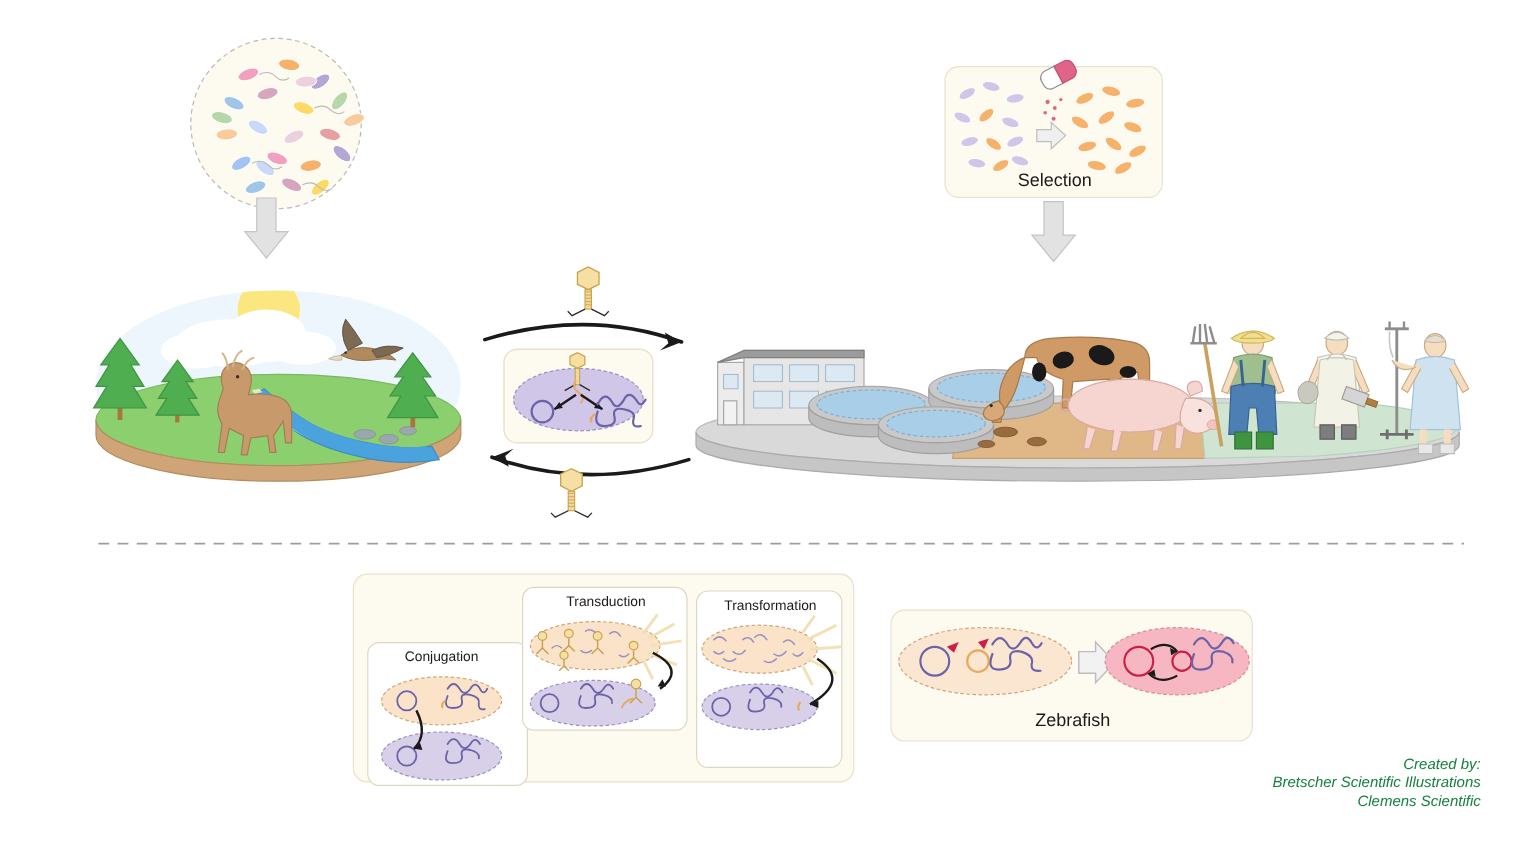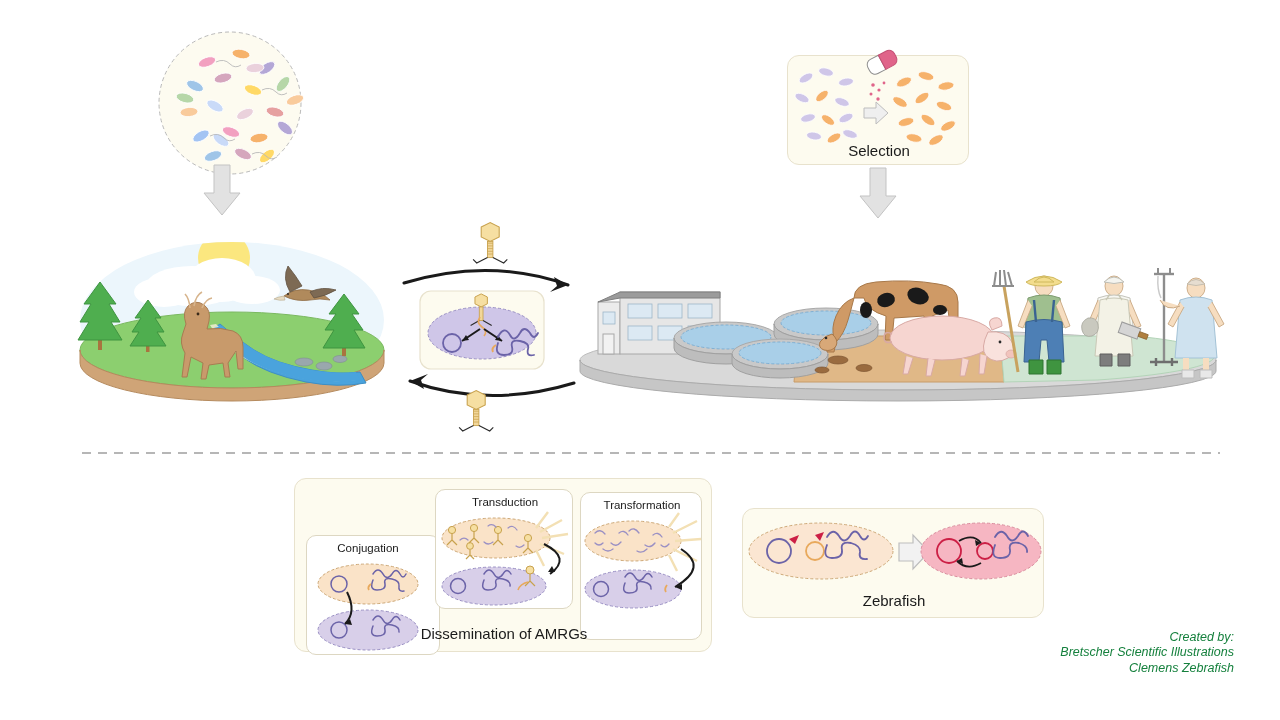--- a/index.html
+++ b/index.html
@@ -470,21 +470,20 @@
 
         <circle cx="20" cy="74" r="7.5" fill="none" stroke="#6b63a8" stroke-width="1.5"></circle>
         <path d="M44 62 q5 -8 10 0 q4 7 9 0 q4 -7 8 0 M44 68 q-4 10 4 10 q9 0 8 -6 q-2 -7 7 -5 q8 2 7 7" stroke="#6b63a8" stroke-width="1.5" fill="none" stroke-linecap="round"></path>
         <path d="M86 70 q-3 4 -1 7" stroke="#e8a95c" stroke-width="1.8" fill="none"></path>
 
         <path d="M100 34 q28 18 -6 38" stroke="#1a1a1a" stroke-width="2" fill="none"></path>
         <path d="M94 72 l7 -3 l0 6 z" fill="#1a1a1a"></path>
       </svg>
     </div>
 
-    <div class="panel-label abs" style="left:0; bottom:9px; width:418px;">Dissemination of AMRGs</div>
   </div>
 
   <div class="rndbox" style="left:742px; top:508px; width:302px; height:110px;">
     <svg class="abs" style="left:0; top:8px;" width="302" height="70" viewBox="0 0 302 70">
 
       <ellipse cx="78" cy="34" rx="72" ry="28" fill="#fbe6d2" stroke="#cda877" stroke-width="1" stroke-dasharray="3 2"></ellipse>
       <circle cx="36" cy="34" r="12" fill="none" stroke="#6b63a8" stroke-width="1.8"></circle>
       <circle cx="72" cy="34" r="9" fill="none" stroke="#e8a95c" stroke-width="1.8"></circle>
       <path d="M84 20 q6 -10 12 -1 q5 9 11 0 q5 -9 10 0 q4 7 8 0 M84 28 q-5 13 5 13 q11 0 10 -8 q-2 -9 9 -7 q10 3 9 9 q-2 8 7 7" stroke="#6b63a8" stroke-width="1.8" fill="none" stroke-linecap="round"></path>
 
@@ -504,16 +503,16 @@
       <path d="M238 26 l-6 -3 l1 6 z" fill="#1a1a1a"></path>
       <path d="M238 46 q-14 8 -24 -2" stroke="#1a1a1a" stroke-width="1.8" fill="none"></path>
       <path d="M214 44 l6 3 l-1 -6 z" fill="#1a1a1a"></path>
     </svg>
     <div class="panel-label abs" style="left:0; bottom:8px; width:302px;">Zebrafish</div>
   </div>
 
   <div class="credits">
     <div>Created by:</div>
     <div>Bretscher Scientific Illustrations</div>
-    <div>Clemens Zebrafish</div>
+    <div>Clemens Scientific</div>
   </div>
 
 </div>
 
 </body></html>

